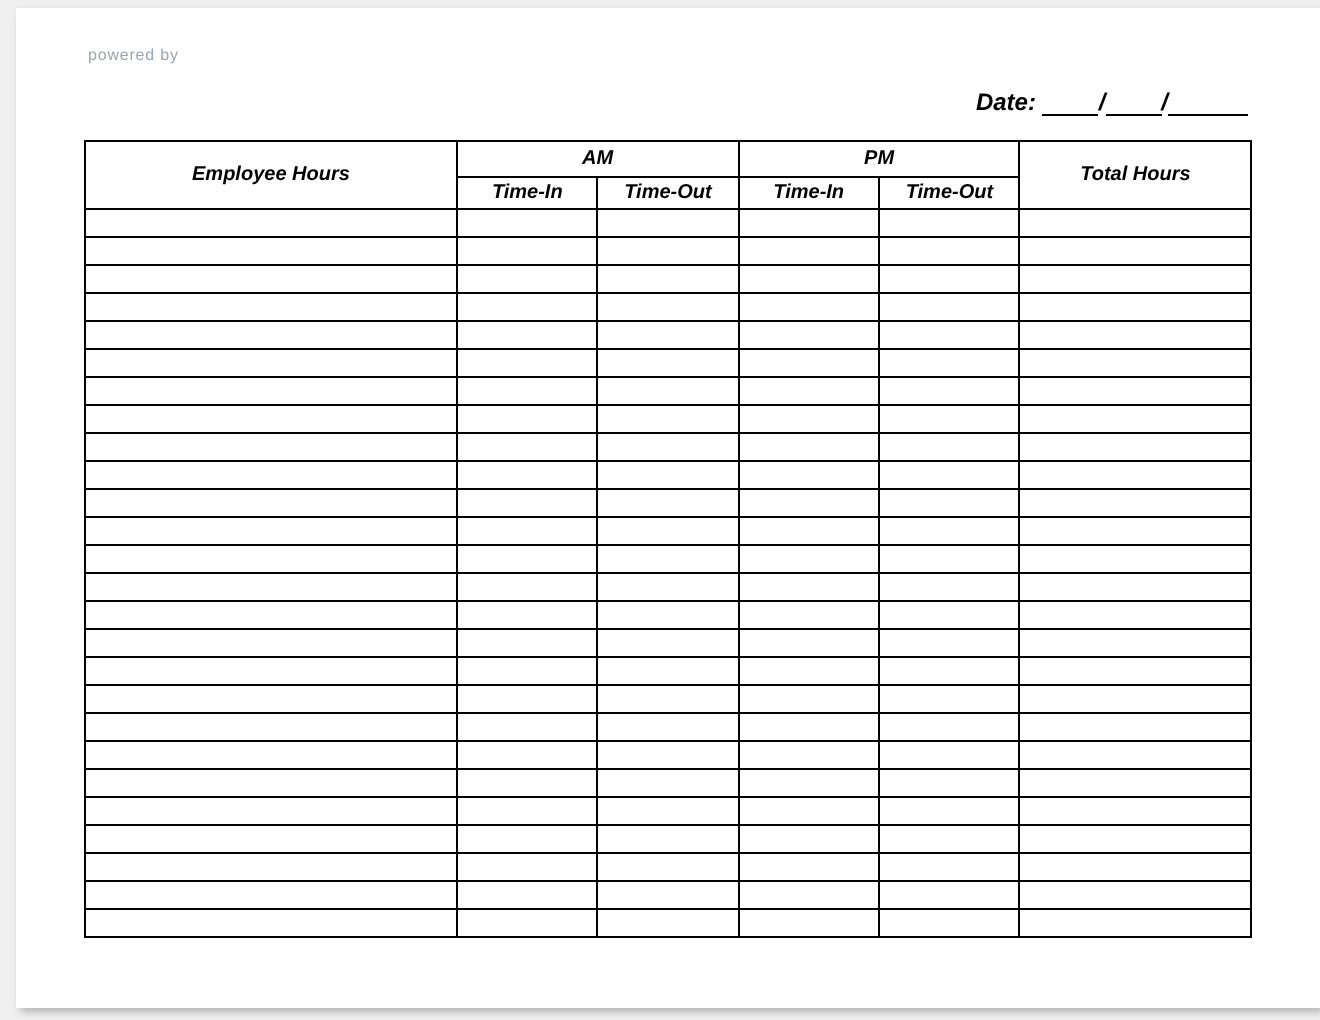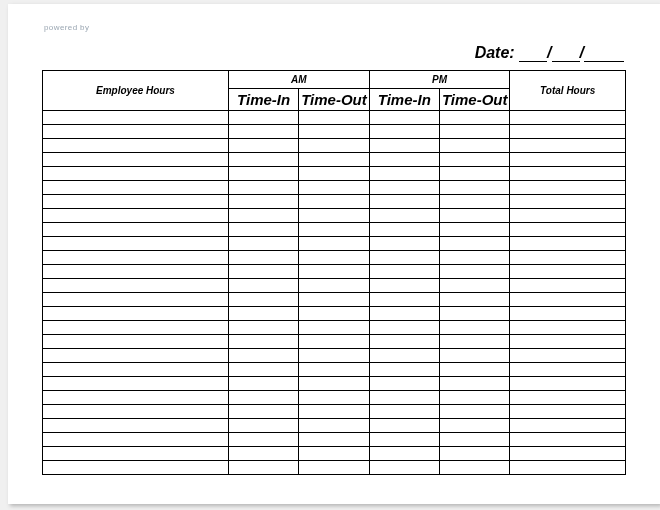--- a/index.html
+++ b/index.html
@@ -34,21 +34,21 @@
     font-size: 18px;
     font-weight: 400;
     letter-spacing: -0.3px;
   }
   .brand .g1 { color: #5a6b7b; }
   .brand .g2 { color: #1a8fd6; font-weight: 500; }
   .date-line {
     position: absolute;
     right: 36px;
     top: 40px;
-    font-size: 16px;
+    font-size: 12px;
     font-style: italic;
     font-weight: bold;
     color: #000;
   }
   .date-line .blank {
     display: inline-block;
     border-bottom: 1px solid #000;
     height: 12px;
     vertical-align: bottom;
   }
@@ -69,21 +69,21 @@
     font-style: italic;
     font-weight: bold;
     text-align: center;
     vertical-align: middle;
     padding: 2px 0;
   }
   .col-name { width: 185px; }
   .col-time { width: 70px; }
   .col-total { width: 115px; }
   thead tr.hdr1 th { height: 18px; }
-  thead tr.hdr2 th { height: 14px; font-size: 15px; }
+  thead tr.hdr2 th { height: 14px; font-size: 10px; }
   tbody td { height: 14px; }
 </style>
 </head>
 <body>
 
 <div class="sheet">
 
   <div class="logo-block">
     <div class="powered-by">powered by</div>
   </div>

